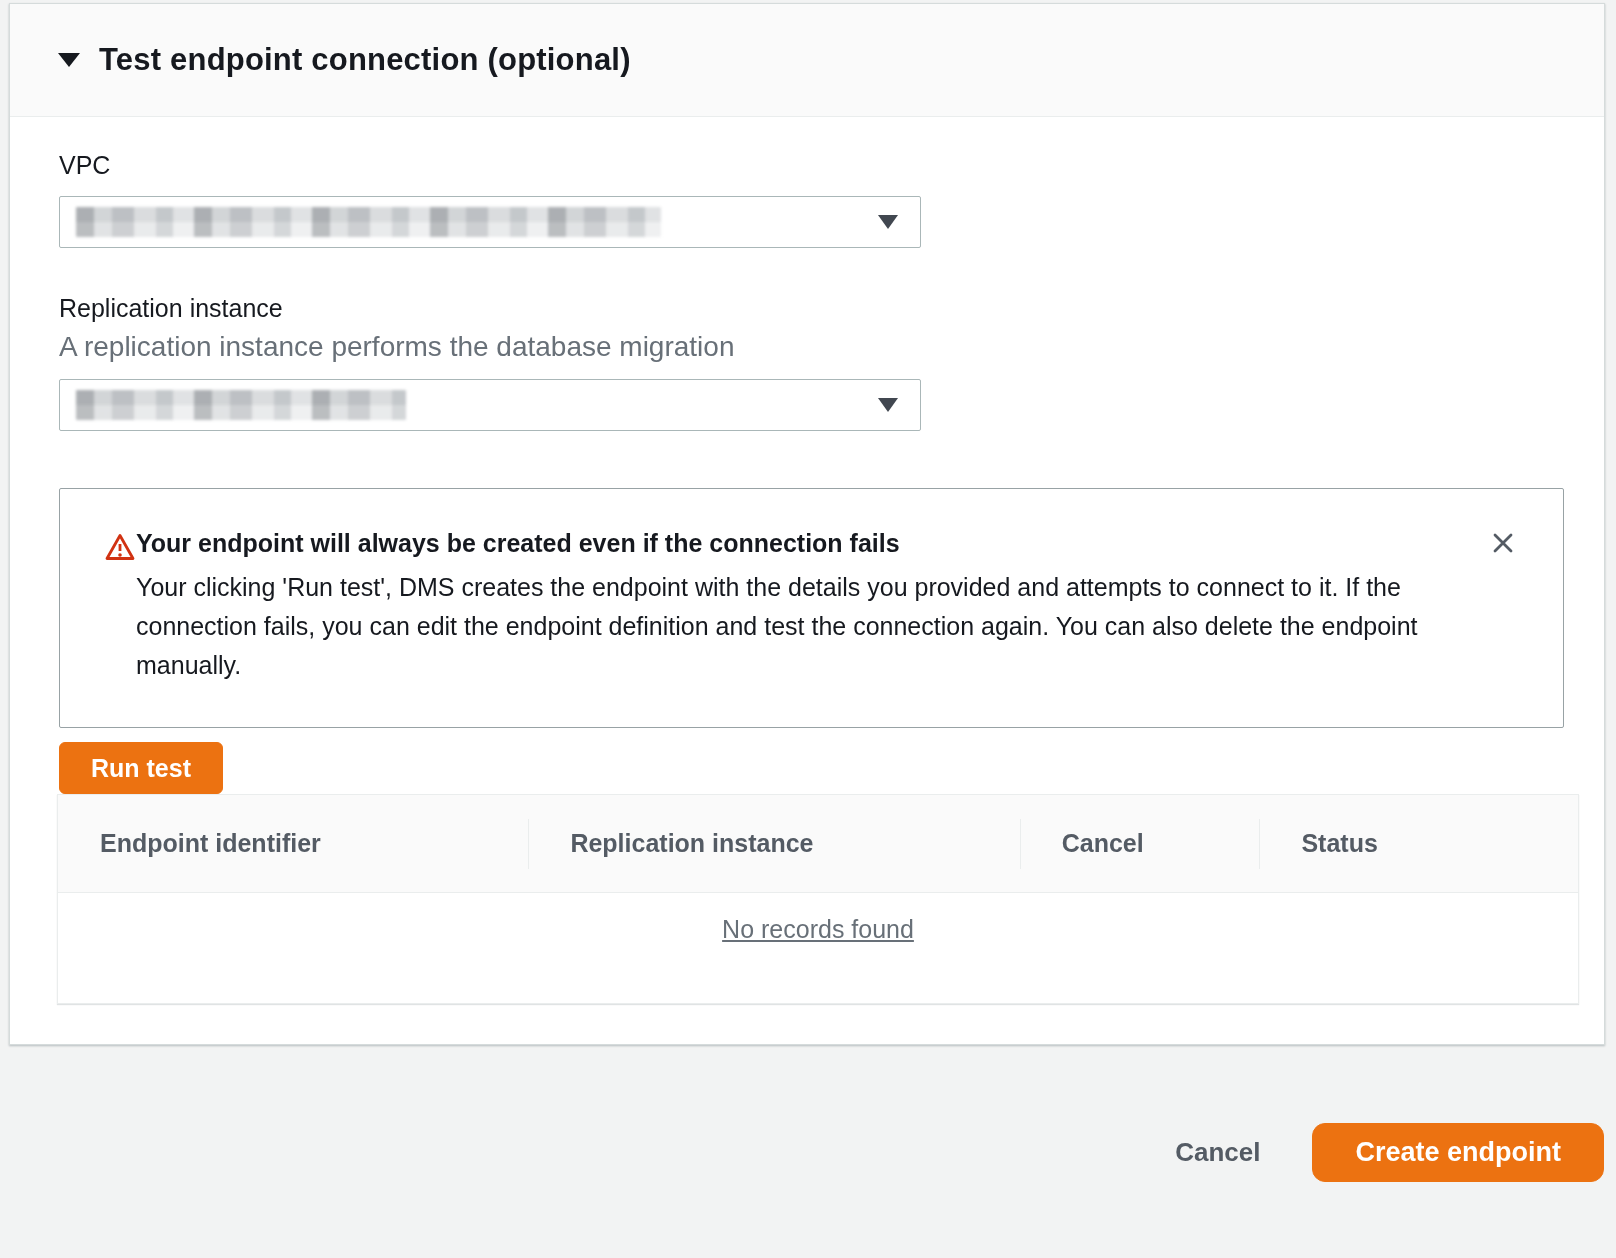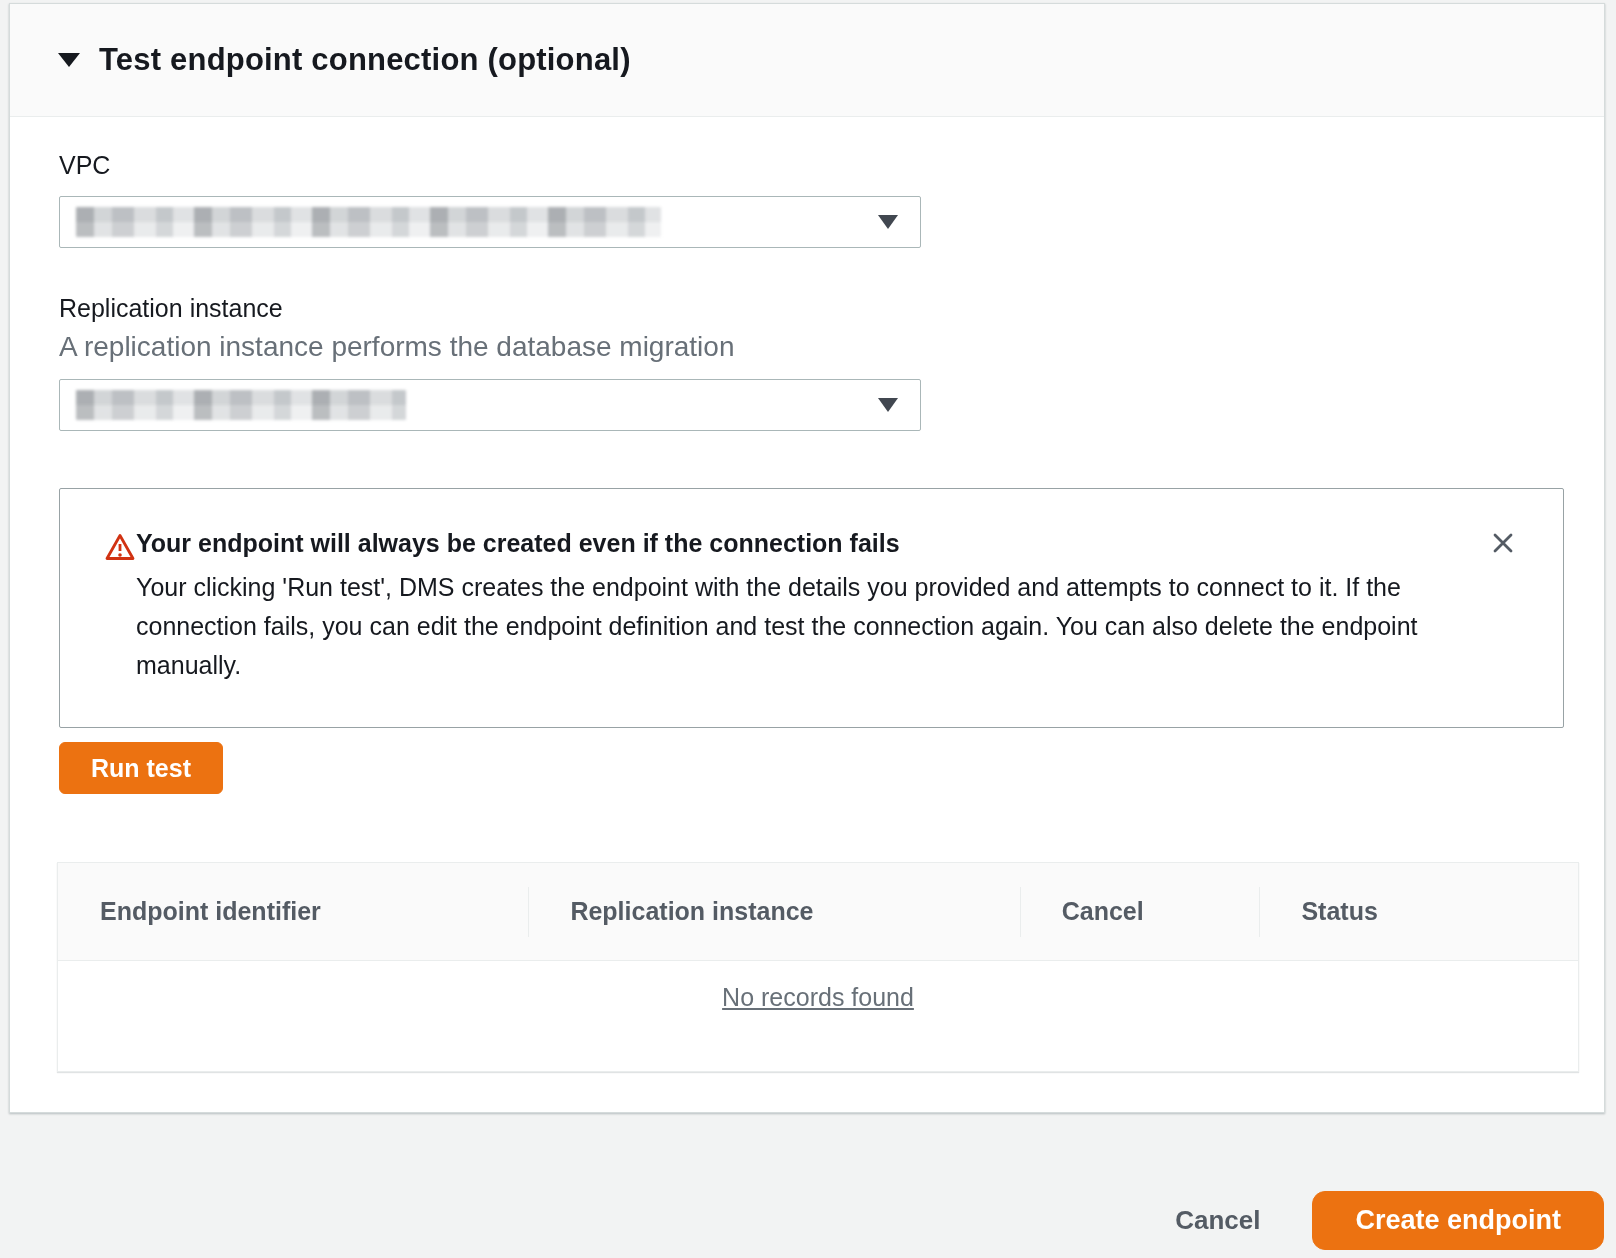--- a/index.html
+++ b/index.html
@@ -131,21 +131,20 @@
     color: #ffffff;
     font-size: 25px;
     font-weight: 700;
     font-family: inherit;
     line-height: 50px;
     cursor: pointer;
   }
 
   
   .results-table {
-    margin-top: 68px;
     margin-left: -2px;
     width: 1522px;
     border: 1px solid #eaeded;
     box-shadow: 0 1px 1px rgba(0,28,36,0.12);
     background: #fff;
   }
   .table-header {
     display: grid;
     grid-template-columns: 471fr 492fr 240fr 319fr;
     height: 98px;

